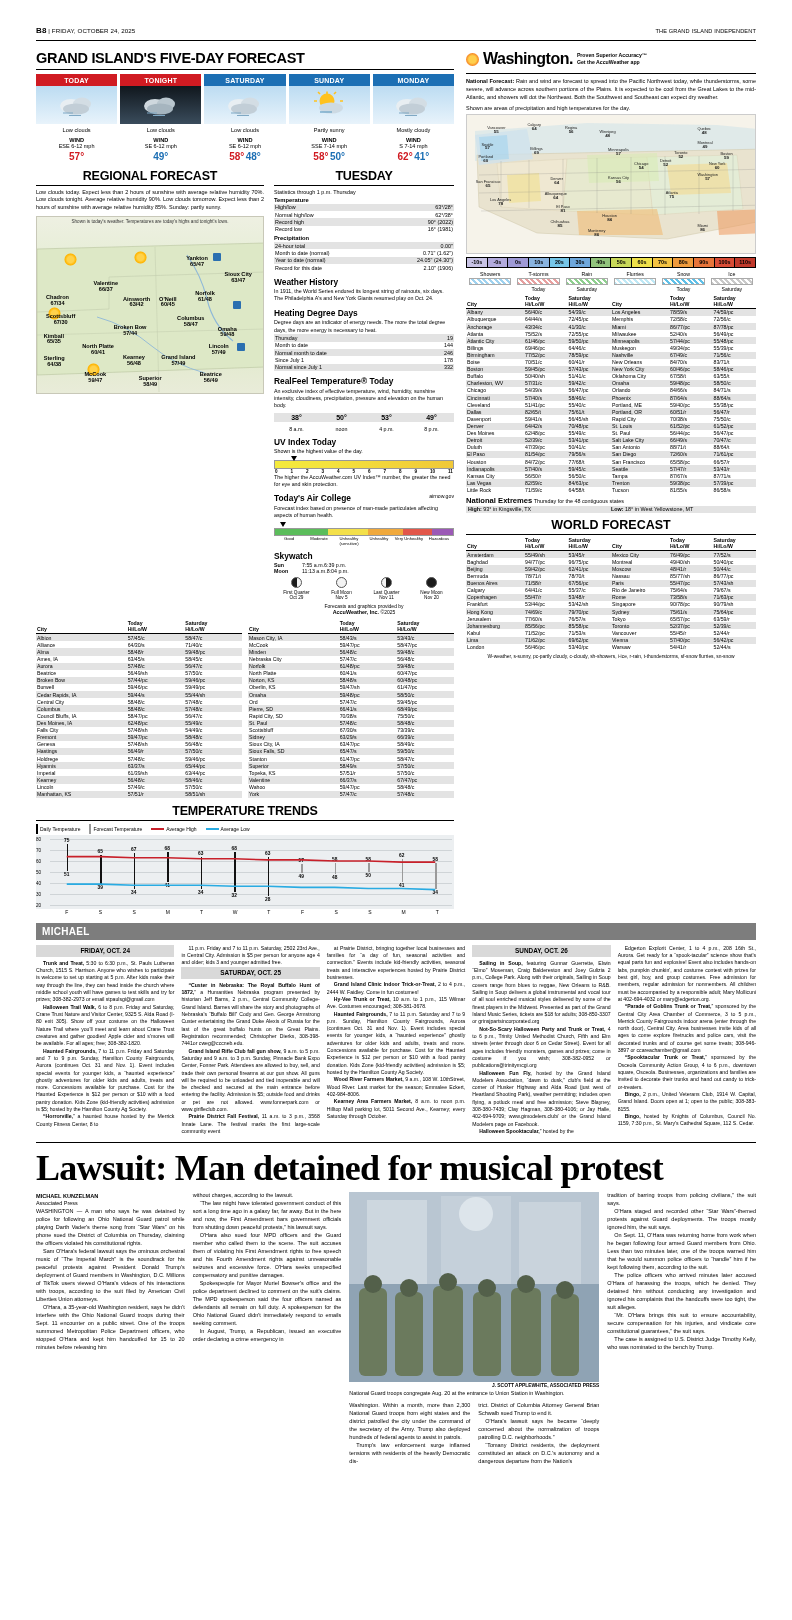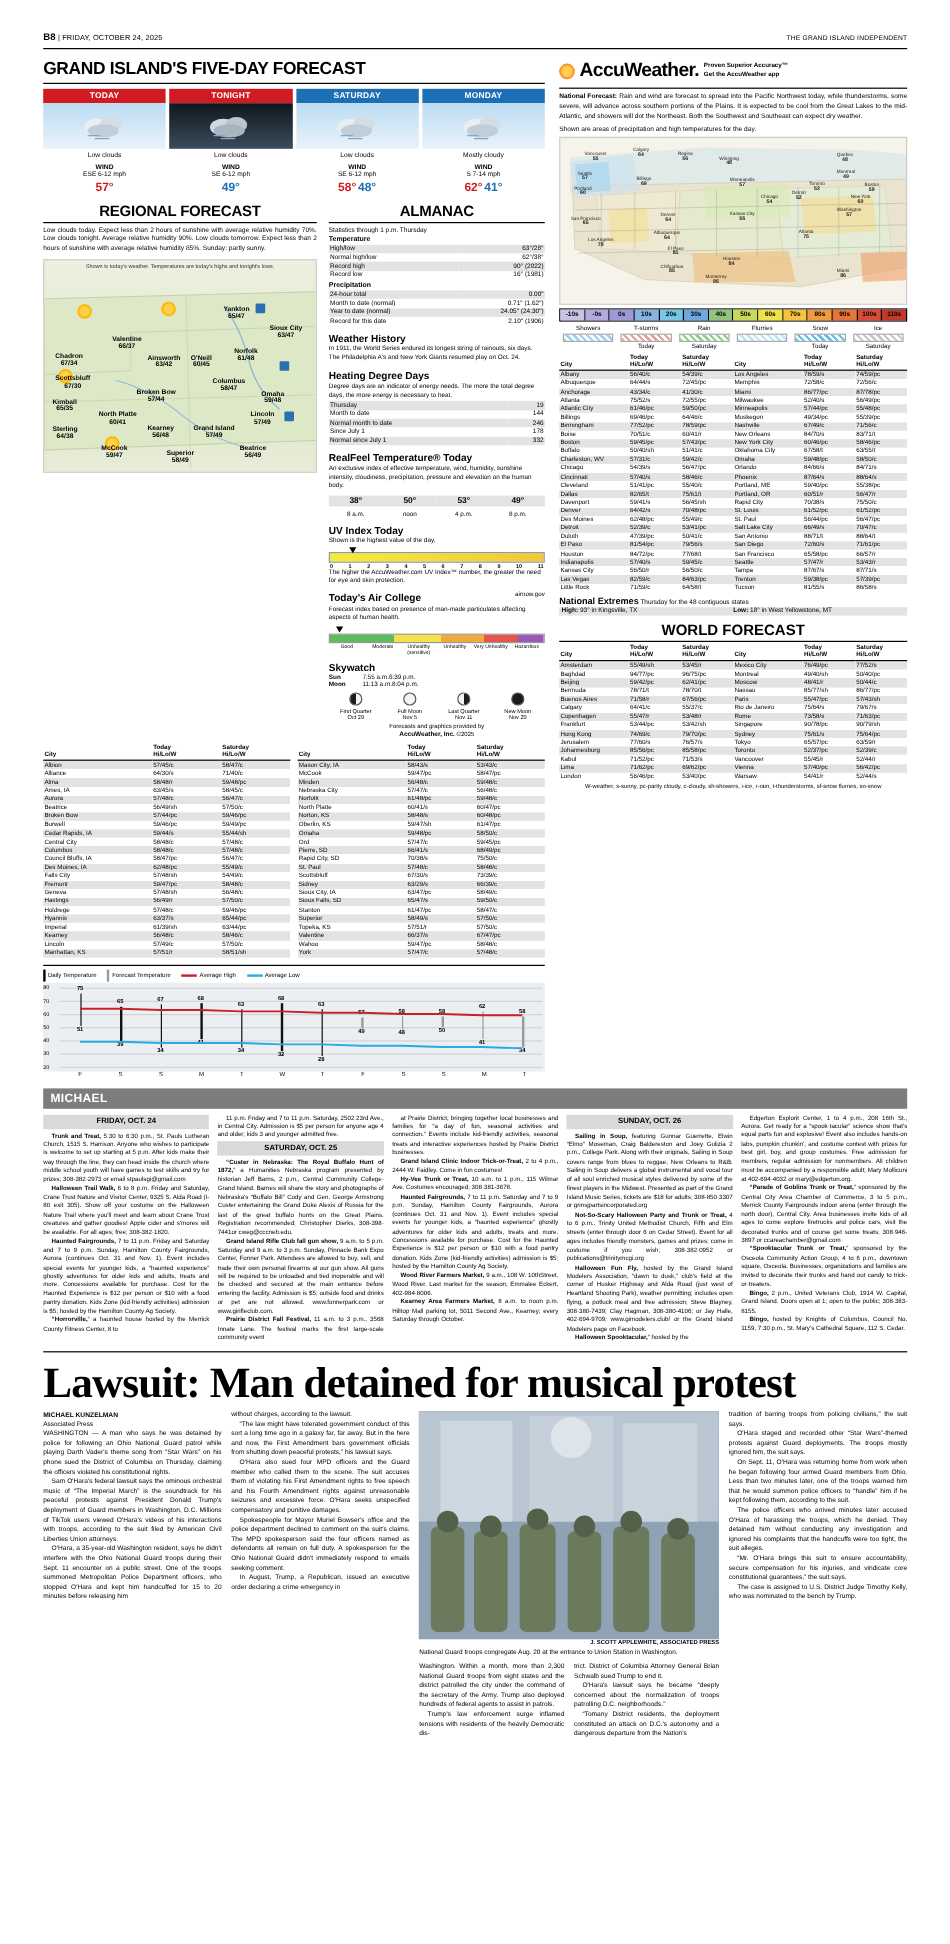--- a/index.html
+++ b/index.html
@@ -258,20 +258,40 @@
   <ellipse cx="19" cy="17" rx="13" ry="5.5" fill="#c2ced7"></ellipse>
   <path d="M6 21 h10 M12 23.5 h12" stroke="#7fa8c4" stroke-width="1.2"></path>
               </svg>
             </div>
     <div class="cond">Low clouds</div>
     <div class="wind-l">WIND</div>
     <div class="wind-v">SE 6-12 mph</div>
     <div class="temps">
       <span class="hi">58°</span> 
       <span class="lo">48°</span>
+    </div>
+          </div>
+          <div class="day">
+    <div class="day-lbl lbl-blue">SUNDAY</div>
+    <div class="icon-box ">
+              <svg width="40" height="26" viewBox="0 0 40 26" style="position:absolute;left:50%;top:5px;transform:translateX(-50%)">
+  <circle cx="18" cy="10" r="7.5" fill="#ffc21e"></circle>
+  <g stroke="#ffc21e" stroke-width="1.6">
+                  <path d="M18 0.5v3M18 19v3M8 10h-3M31 10h3M11 3l-2-2M25 3l2-2"></path>
+                </g>
+  <ellipse cx="22" cy="17" rx="12" ry="5.5" fill="#cddae3"></ellipse>
+  <path d="M11 21h12" stroke="#6fa6c8" stroke-width="1.3"></path>
+              </svg>
+            </div>
+    <div class="cond">Partly sunny</div>
+    <div class="wind-l">WIND</div>
+    <div class="wind-v">SSE 7-14 mph</div>
+    <div class="temps">
+      <span class="hi">58°</span> 
+      <span class="lo">50°</span>
     </div>
           </div>
           <div class="day">
     <div class="day-lbl lbl-blue">MONDAY</div>
     <div class="icon-box ">
               <svg width="40" height="26" viewBox="0 0 40 26" style="position:absolute;left:50%;top:6px;transform:translateX(-50%)">
   <ellipse cx="14" cy="14" rx="11" ry="7" fill="#e8eef2"></ellipse>
   <ellipse cx="25" cy="12" rx="9" ry="6.5" fill="#d3dde4"></ellipse>
   <ellipse cx="19" cy="17" rx="13" ry="5.5" fill="#c2ced7"></ellipse>
   <path d="M6 21 h10 M12 23.5 h12" stroke="#7fa8c4" stroke-width="1.2"></path>
@@ -327,21 +347,21 @@
               <div class="mcity" style="left:55%;top:78%">Grand Island<br>57/49</div>
               <div class="mcity" style="left:76%;top:72%">Lincoln<br>57/49</div>
               <div class="mcity" style="left:3%;top:79%">Sterling<br>64/38</div>
               <div class="mcity" style="left:21%;top:88%">McCook<br>59/47</div>
               <div class="mcity" style="left:45%;top:90%">Superior<br>58/49</div>
               <div class="mcity" style="left:72%;top:88%">Beatrice<br>56/49</div>
             </div>
         </div>
 
         <div class="alm">
-          <h3 class="sub">ALMANAC</h3>
+          <h3 class="sub">TUESDAY</h3>
           <div class="sub-rule"></div>
           <div class="alm-line">Statistics through 1 p.m. Thursday</div>
           <div class="alm-sub">Temperature</div>
           <table class="kv" id="almTemp">
               <tbody>
                 <tr>
                   <td>High/low</td>
                   <td class="r">63°/28°</td>
                 </tr>
                 <tr>
@@ -745,20 +765,21 @@
               <tr class="alt">
    <td>York</td>
    <td>57/47/c</td>
    <td>57/48/c</td>
               </tr>
             </tbody>
           </table>
       </div>
 
       <div class="tt">
+        <h3 class="sub">TEMPERATURE TRENDS</h3>
         <div class="sub-rule"></div>
         <div class="tt-legend">
           <div class="it">
             <span class="bar"></span>
             <span>Daily Temperature</span>
             </div>
           <div class="it">
             <span class="bar grey"></span>
             <span>Forecast Temperature</span>
             </div>
@@ -840,21 +861,21 @@
             <div>S</div>
             <div>M</div>
             <div>T</div>
           </div>
       </div>
     </div>
 
     <div class="colR">
       <div class="aw">
         <div class="aw-sun"></div>
-        <div class="aw-name">AccuWeather.</div>
+        <div class="aw-name">Washington.</div>
         <div class="aw-tag">
           <div>Proven Superior Accuracy™</div>
           <div>Get the AccuWeather app</div>
         </div>
       </div>
       <div class="rule"></div>
       <div class="natl">
         <b>National Forecast:</b>
         <span>Rain and wind are forecast to spread into the Pacific Northwest today, while thunderstorms, some severe, will advance across southern portions of the Plains. It is expected to be cool from the Great Lakes to the mid-Atlantic, and showers will dot the Northeast. Both the Southwest and Southeast can expect dry weather.</span>
       </div>

